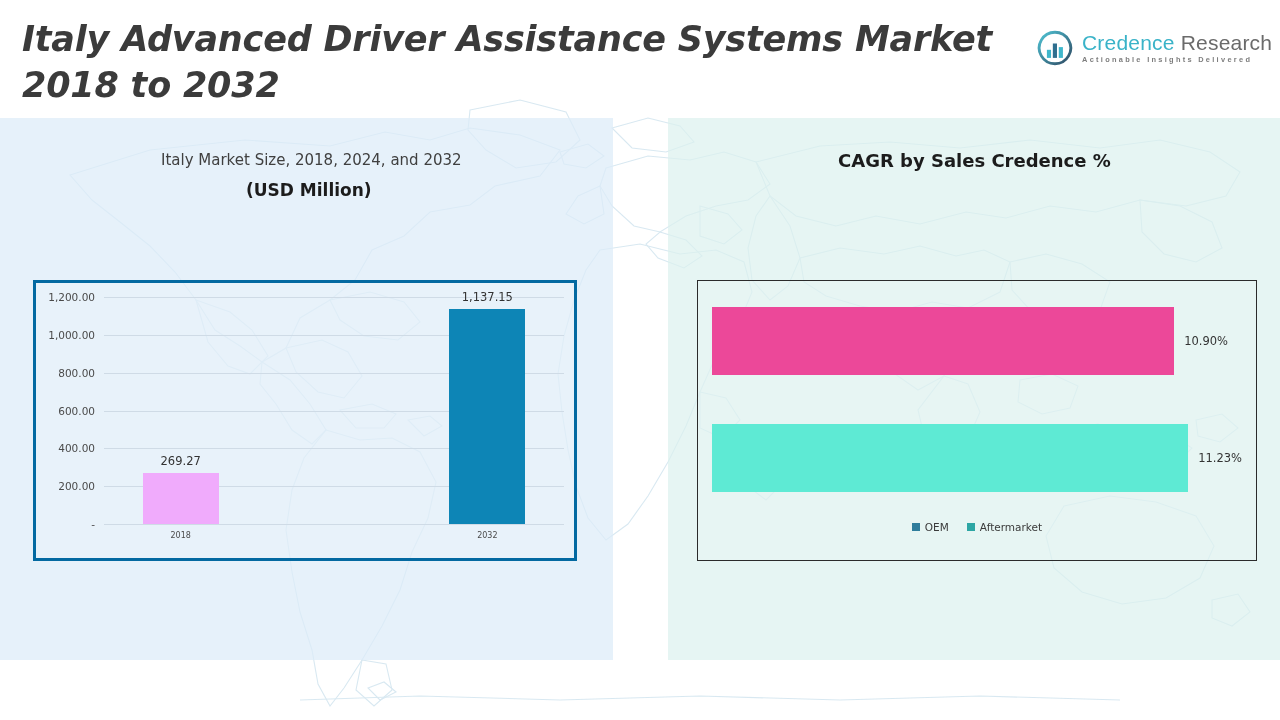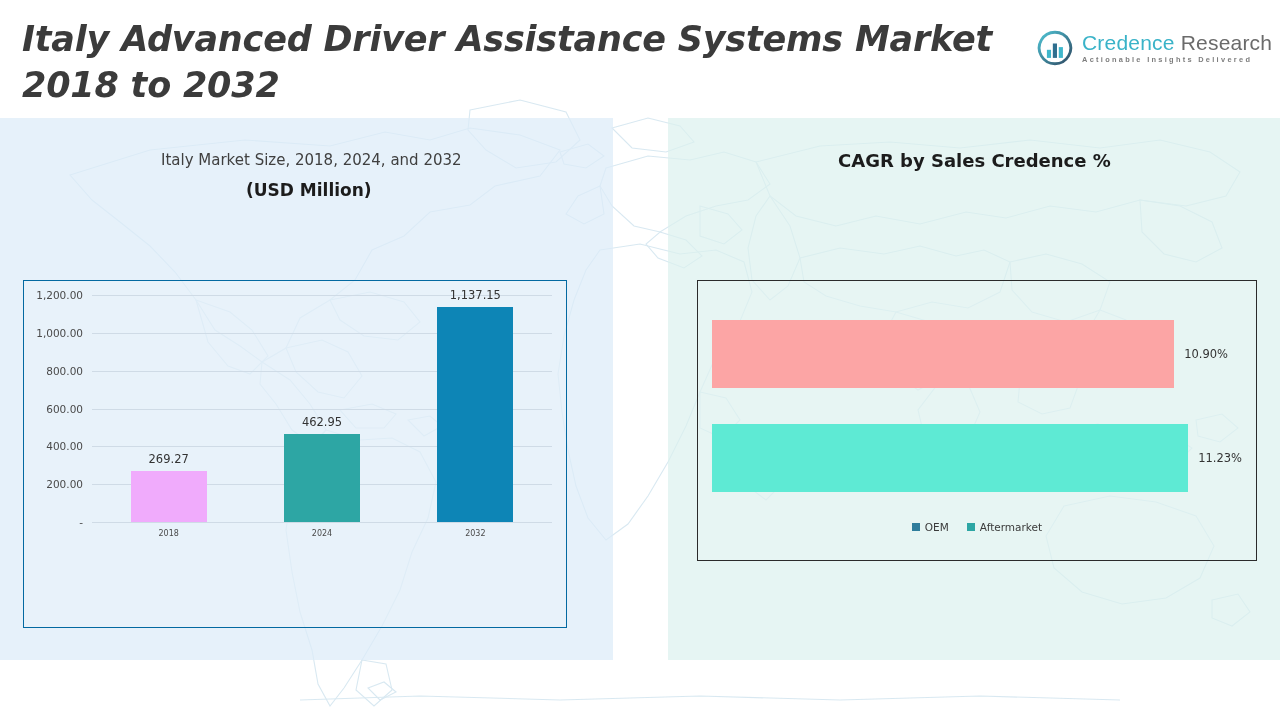--- a/index.html
+++ b/index.html
@@ -101,23 +101,23 @@
     white-space: nowrap;
     font-family: "DejaVu Sans", sans-serif;
   }
   #left-title-1  { left: 161px; top: 151px; }
   #left-title-2  { left: 246px; top: 180px; }
   #right-title-1 { left: 838px; top: 150px; font-size: 18px; font-weight: bold; color: #1c1c1c; }
 
   
   #chart-left {
     position: absolute;
-    left: 23px; top: 280px;
-    width: 544px; height: 348px;
-    border: 1px solid #0369a1;
+    left: 33px; top: 280px;
+    width: 544px; height: 281px;
+    border: 3px solid #0369a1;
     background: rgba(255,255,255,0.10);
   }
   #left-plot {
     position: absolute;
     left: 68px; top: 14px;
     width: 460px; height: 227px;
   }
   .gridline {
     position: absolute;
     left: 0; width: 100%;
@@ -331,34 +331,30 @@
         <div class="gridline" style="top: 189.167px;">
           <span class="ytick">200.00</span>
         </div>
         <div class="gridline" style="top: 227px;">
           <span class="ytick">-</span>
         </div>
         <div class="vbar" style="left: 38.6667px; width: 76px; height: 50.9369px; background: #f0abfc;">
           <span class="vbar-label">269.27</span>
           <span class="xtick">2018</span>
         </div>
-        <div class="vbar" style="left: 192px; width: 76px; height: 87.5747px; background: rgb(45, 166, 164);">
-          <span class="vbar-label">462.95</span>
-          <span class="xtick">2024</span>
-        </div>
         <div class="vbar" style="left: 345.333px; width: 76px; height: 215.111px; background: rgb(13, 133, 182);">
           <span class="vbar-label">1,137.15</span>
           <span class="xtick">2032</span>
         </div>
       </div>
   </div>
 
   <div id="chart-right">
     <div id="right-plot">
-        <div class="hbar" style="top: 21px; height: 68px; width: 462.16px; background: #fca5a5;">
+        <div class="hbar" style="top: 8px; height: 68px; width: 462.16px; background: #ec4899;">
           <span class="hbar-label">10.90%</span>
         </div>
         <div class="hbar" style="top: 125px; height: 68px; width: 476.152px; background: #5eead4;">
           <span class="hbar-label">11.23%</span>
         </div>
       </div>
     <div id="right-legend">
         <div class="legend-item">
           <span class="legend-swatch" style="background: rgb(47, 125, 156);"></span>
           <span>OEM</span>

